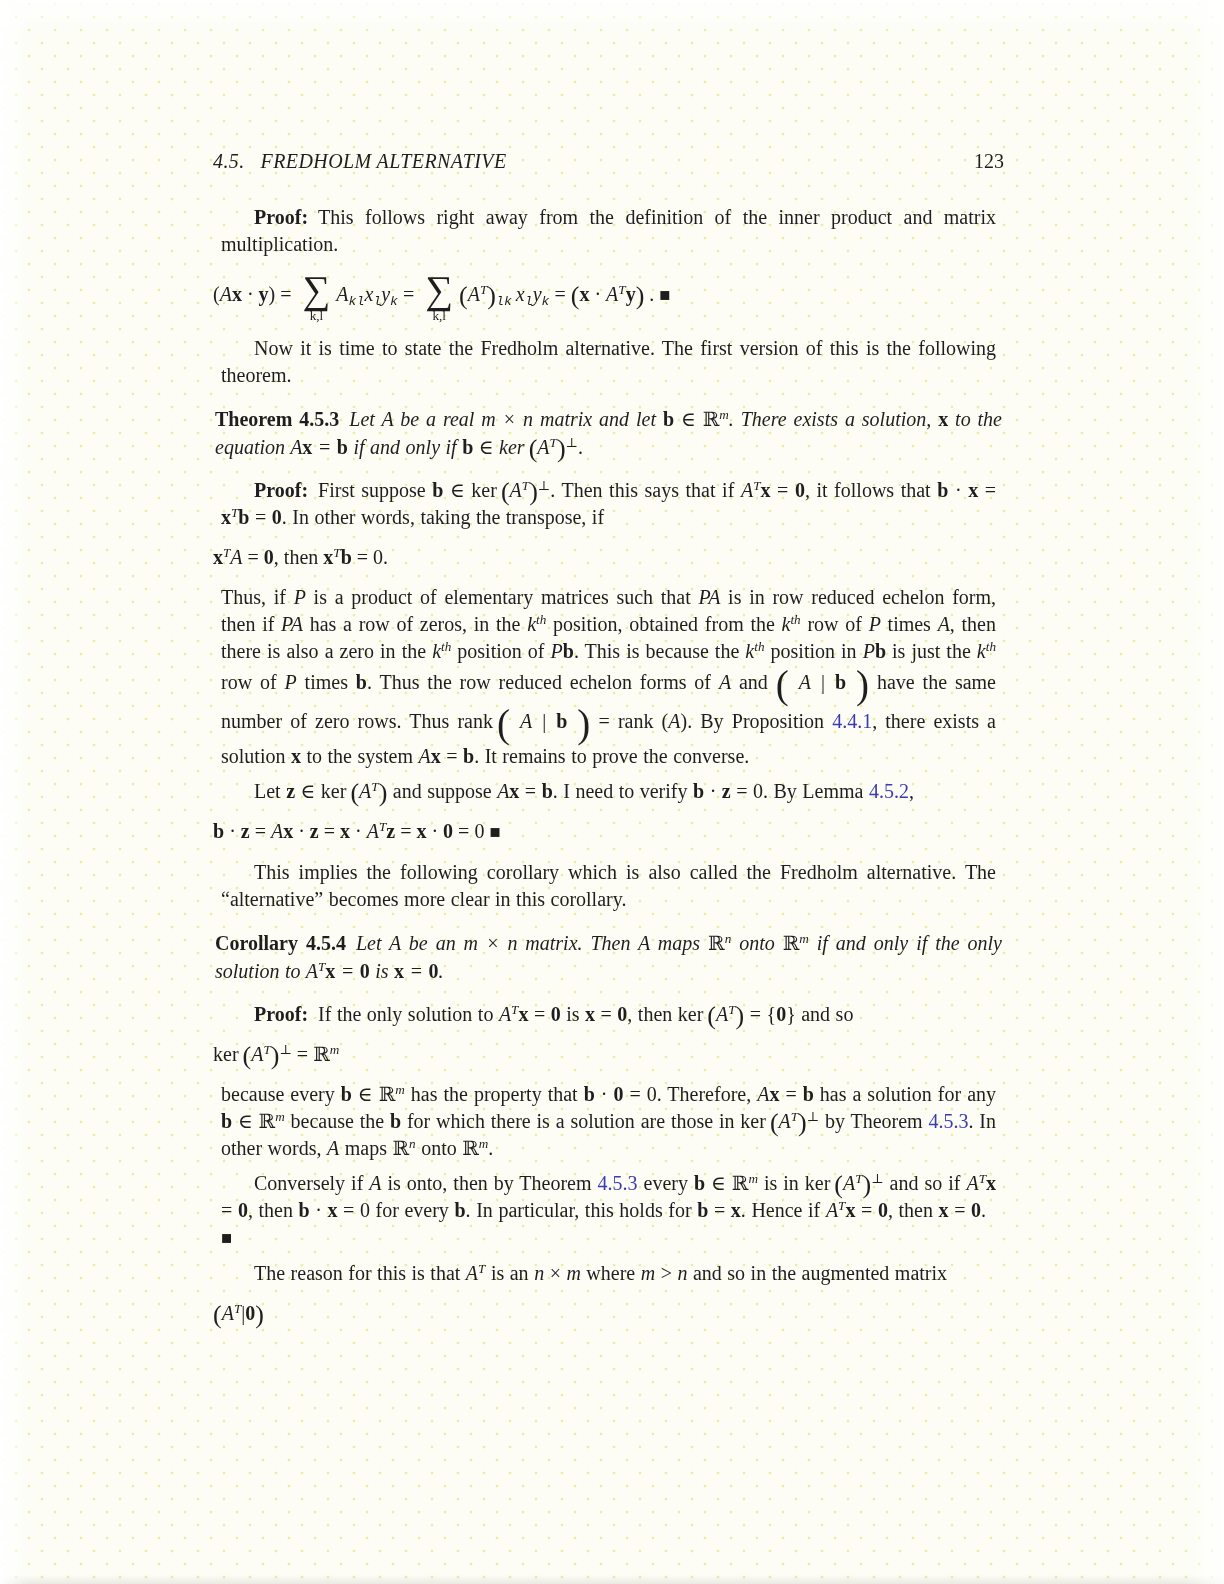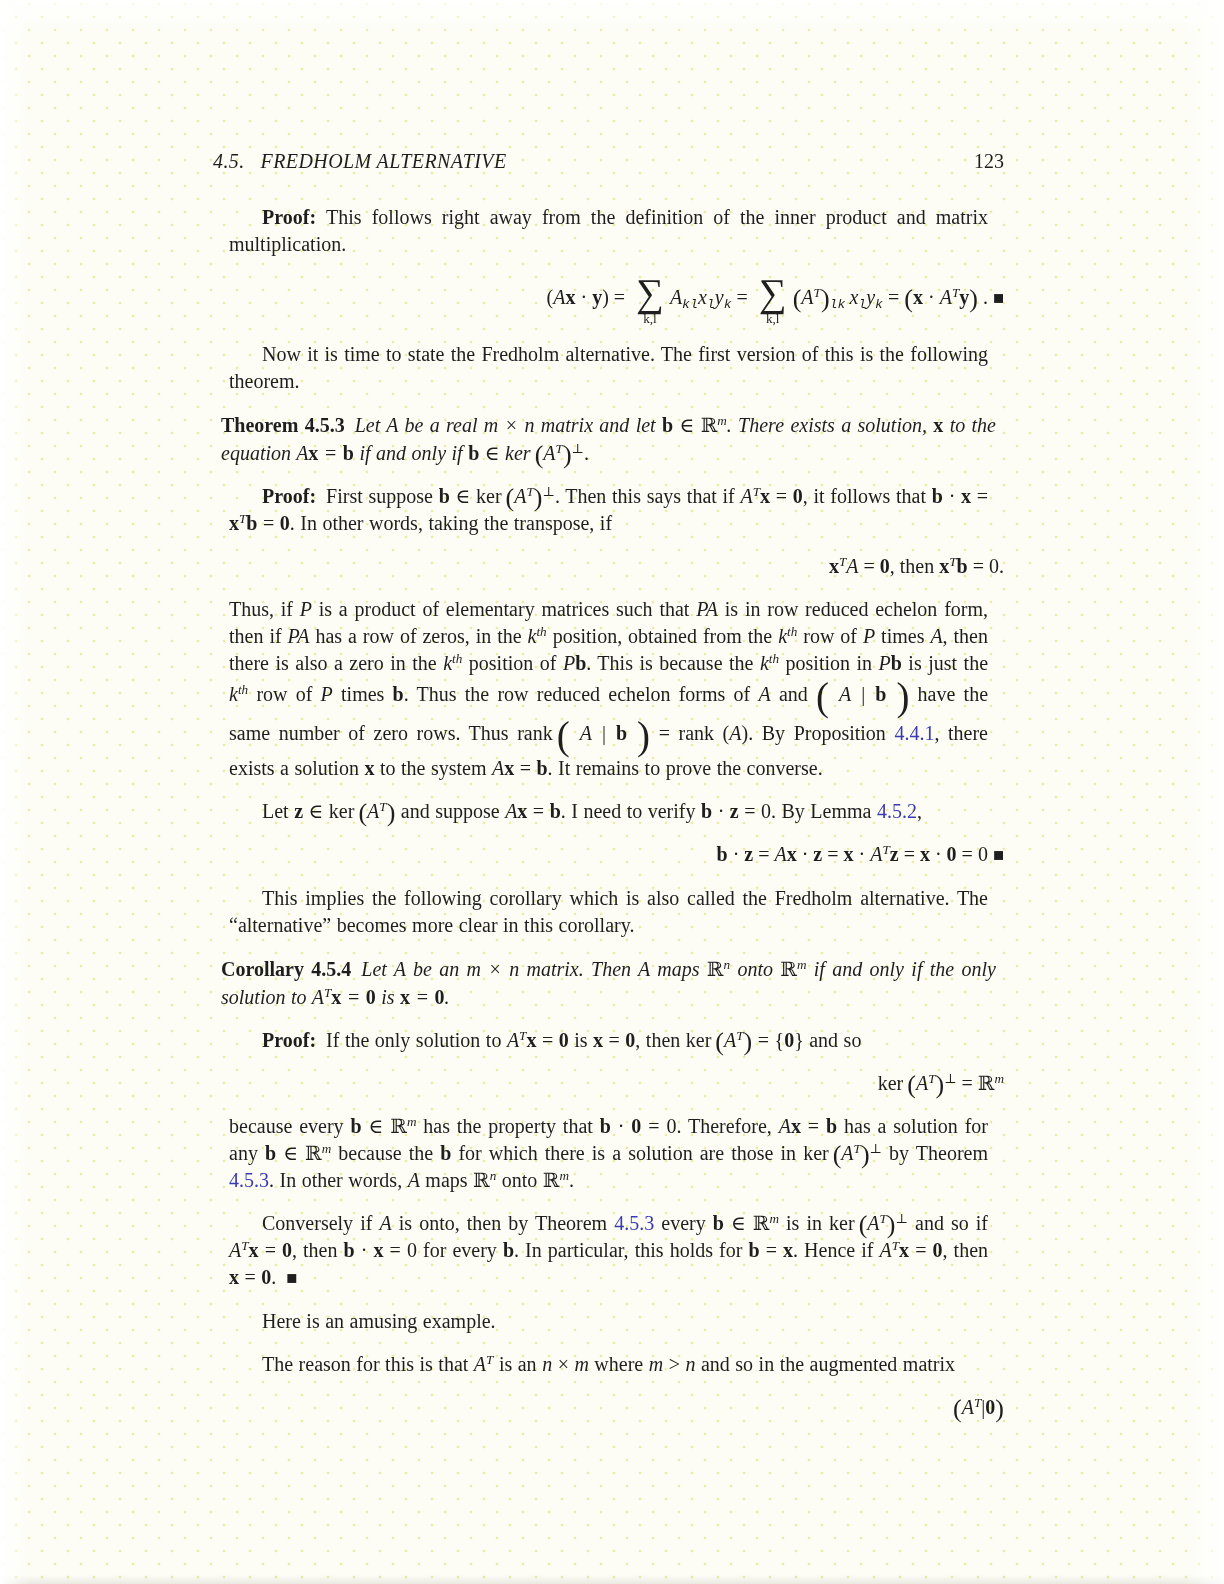--- a/index.html
+++ b/index.html
@@ -29,26 +29,26 @@
   .content{position:absolute; left:213px; top:150px; width:791px;}
   .page-header{
     display:flex; justify-content:space-between; align-items:flex-start;
     font-size:20px; margin-bottom:31px;
   }
   .sec-head{font-style:italic; letter-spacing:.4px;}
   .sec-label{margin-right:16px;}
   .page-num{font-style:normal;}
   .para{
     font-size:20px; line-height:27px; text-align:justify;
-    margin:16px; word-spacing:.5px;
+    margin:8px; word-spacing:.5px;
   }
   .para.indent{text-indent:33px;}
-  .statement{margin:16px 8px; line-height:28px;}
+  .statement{margin:16px 2px; line-height:28px;}
   .eq{
-    font-size:20px; line-height:27px; text-align:right; margin:13px 0;
+    font-size:20px; line-height:27px; text-align:left; margin:13px 0;
   }
   .sr{}
   .sb{font-weight:bold;}
   .si{font-style:italic;}
   .ssup{font-style:italic; font-size:66%; position:relative; top:-.55em; line-height:0;}
   .ssub{font-style:italic; font-size:66%; position:relative; top:.28em; line-height:0;font-family:Liberation Mono, monospace;}
   .slink{color:var(--link); cursor:pointer;}
   .sqed{font-size:92%;}
   .sbig{font-size:130%; line-height:0; vertical-align:-.1em; font-weight:400;}
   .sbig2{font-size:195%; line-height:1; vertical-align:-.22em; font-weight:200;}
@@ -85,18 +85,17 @@
         <div class="eq"><span class="sb">x</span><span class="ssup">T</span><span class="si">A</span><span class="sr"> = </span><span class="sb">0</span><span class="sr">, then </span><span class="sb">x</span><span class="ssup">T</span><span class="sb">b</span><span class="sr"> = 0.</span></div>
         <p class="para"><span class="sr">Thus, if </span><span class="si">P</span><span class="sr"> is a product of elementary matrices such that </span><span class="si">PA</span><span class="sr"> is in row reduced echelon form, then if </span><span class="si">PA</span><span class="sr"> has a row of zeros, in the </span><span class="si">k</span><span class="ssup">th</span><span class="sr"> position, obtained from the </span><span class="si">k</span><span class="ssup">th</span><span class="sr"> row of </span><span class="si">P</span><span class="sr"> times </span><span class="si">A</span><span class="sr">, then there is also a zero in the </span><span class="si">k</span><span class="ssup">th</span><span class="sr"> position of </span><span class="si">P</span><span class="sb">b</span><span class="sr">. This is because the </span><span class="si">k</span><span class="ssup">th</span><span class="sr"> position in </span><span class="si">P</span><span class="sb">b</span><span class="sr"> is just the </span><span class="si">k</span><span class="ssup">th</span><span class="sr"> row of </span><span class="si">P</span><span class="sr"> times </span><span class="sb">b</span><span class="sr">. Thus the row reduced echelon forms of </span><span class="si">A</span><span class="sr"> and </span><span class="sbig2">(</span><span class="si"> A </span><span class="sr">|</span><span class="sb"> b </span><span class="sbig2">)</span><span class="sr"> have the same number of zero rows. Thus rank </span><span class="sbig2">(</span><span class="si"> A </span><span class="sr">|</span><span class="sb"> b </span><span class="sbig2">)</span><span class="sr"> = rank (</span><span class="si">A</span><span class="sr">). By Proposition </span><span class="slink">4.4.1</span><span class="sr">, there exists a solution </span><span class="sb">x</span><span class="sr"> to the system </span><span class="si">A</span><span class="sb">x</span><span class="sr"> = </span><span class="sb">b</span><span class="sr">. It remains to prove the converse.</span></p>
         <p class="para indent"><span class="sr">Let </span><span class="sb">z</span><span class="sr"> ∈ ker </span><span class="sbig">(</span><span class="si">A</span><span class="ssup">T</span><span class="sbig">)</span><span class="sr"> and suppose </span><span class="si">A</span><span class="sb">x</span><span class="sr"> = </span><span class="sb">b</span><span class="sr">. I need to verify </span><span class="sb">b</span><span class="sr"> · </span><span class="sb">z</span><span class="sr"> = 0. By Lemma </span><span class="slink">4.5.2</span><span class="sr">,</span></p>
         <div class="eq"><span class="sb">b</span><span class="sr"> · </span><span class="sb">z</span><span class="sr"> = </span><span class="si">A</span><span class="sb">x</span><span class="sr"> · </span><span class="sb">z</span><span class="sr"> = </span><span class="sb">x</span><span class="sr"> · </span><span class="si">A</span><span class="ssup">T</span><span class="sb">z</span><span class="sr"> = </span><span class="sb">x</span><span class="sr"> · </span><span class="sb">0</span><span class="sr"> = 0 </span><span class="sqed">■</span></div>
         <p class="para indent"><span class="sr">This implies the following corollary which is also called the Fredholm alternative. The “alternative” becomes more clear in this corollary.</span></p>
         <p class="para statement"><span class="sb">Corollary 4.5.4</span><span class="si"> Let A be an m × n matrix. Then A maps </span><span class="sr">ℝ</span><span class="ssup">n</span><span class="si"> onto </span><span class="sr">ℝ</span><span class="ssup">m</span><span class="si"> if and only if the only solution to A</span><span class="ssup">T</span><span class="sb">x</span><span class="si"> = </span><span class="sb">0</span><span class="si"> is </span><span class="sb">x</span><span class="si"> = </span><span class="sb">0</span><span class="si">.</span></p>
         <p class="para indent"><span class="sb">Proof:</span><span class="sr"> If the only solution to </span><span class="si">A</span><span class="ssup">T</span><span class="sb">x</span><span class="sr"> = </span><span class="sb">0</span><span class="sr"> is </span><span class="sb">x</span><span class="sr"> = </span><span class="sb">0</span><span class="sr">, then ker </span><span class="sbig">(</span><span class="si">A</span><span class="ssup">T</span><span class="sbig">)</span><span class="sr"> = {</span><span class="sb">0</span><span class="sr">} and so</span></p>
         <div class="eq"><span class="sr">ker </span><span class="sbig">(</span><span class="si">A</span><span class="ssup">T</span><span class="sbig">)</span><span class="ssup">⊥</span><span class="sr"> = ℝ</span><span class="ssup">m</span></div>
         <p class="para"><span class="sr">because every </span><span class="sb">b</span><span class="sr"> ∈ ℝ</span><span class="ssup">m</span><span class="sr"> has the property that </span><span class="sb">b</span><span class="sr"> · </span><span class="sb">0</span><span class="sr"> = 0. Therefore, </span><span class="si">A</span><span class="sb">x</span><span class="sr"> = </span><span class="sb">b</span><span class="sr"> has a solution for any </span><span class="sb">b</span><span class="sr"> ∈ ℝ</span><span class="ssup">m</span><span class="sr"> because the </span><span class="sb">b</span><span class="sr"> for which there is a solution are those in ker </span><span class="sbig">(</span><span class="si">A</span><span class="ssup">T</span><span class="sbig">)</span><span class="ssup">⊥</span><span class="sr"> by Theorem </span><span class="slink">4.5.3</span><span class="sr">. In other words, </span><span class="si">A</span><span class="sr"> maps ℝ</span><span class="ssup">n</span><span class="sr"> onto ℝ</span><span class="ssup">m</span><span class="sr">.</span></p>
         <p class="para indent"><span class="sr">Conversely if </span><span class="si">A</span><span class="sr"> is onto, then by Theorem </span><span class="slink">4.5.3</span><span class="sr"> every </span><span class="sb">b</span><span class="sr"> ∈ ℝ</span><span class="ssup">m</span><span class="sr"> is in ker </span><span class="sbig">(</span><span class="si">A</span><span class="ssup">T</span><span class="sbig">)</span><span class="ssup">⊥</span><span class="sr"> and so if </span><span class="si">A</span><span class="ssup">T</span><span class="sb">x</span><span class="sr"> = </span><span class="sb">0</span><span class="sr">, then </span><span class="sb">b</span><span class="sr"> · </span><span class="sb">x</span><span class="sr"> = 0 for every </span><span class="sb">b</span><span class="sr">. In particular, this holds for </span><span class="sb">b</span><span class="sr"> = </span><span class="sb">x</span><span class="sr">. Hence if </span><span class="si">A</span><span class="ssup">T</span><span class="sb">x</span><span class="sr"> = </span><span class="sb">0</span><span class="sr">, then </span><span class="sb">x</span><span class="sr"> = </span><span class="sb">0</span><span class="sr">. </span><span class="sqed">■</span></p>
-        <p class="para indent"><span class="sr">Here is an amusing example.</span></p>
         <p class="para indent"><span class="sr">The reason for this is that </span><span class="si">A</span><span class="ssup">T</span><span class="sr"> is an </span><span class="si">n</span><span class="sr"> × </span><span class="si">m</span><span class="sr"> where </span><span class="si">m</span><span class="sr"> &gt; </span><span class="si">n</span><span class="sr"> and so in the augmented matrix</span></p>
         <div class="eq"><span class="sbig">(</span><span class="si">A</span><span class="ssup">T</span><span class="sr">|</span><span class="sb">0</span><span class="sbig">)</span></div>
       </div>
   </div>
 </div>
 
 </body></html>

